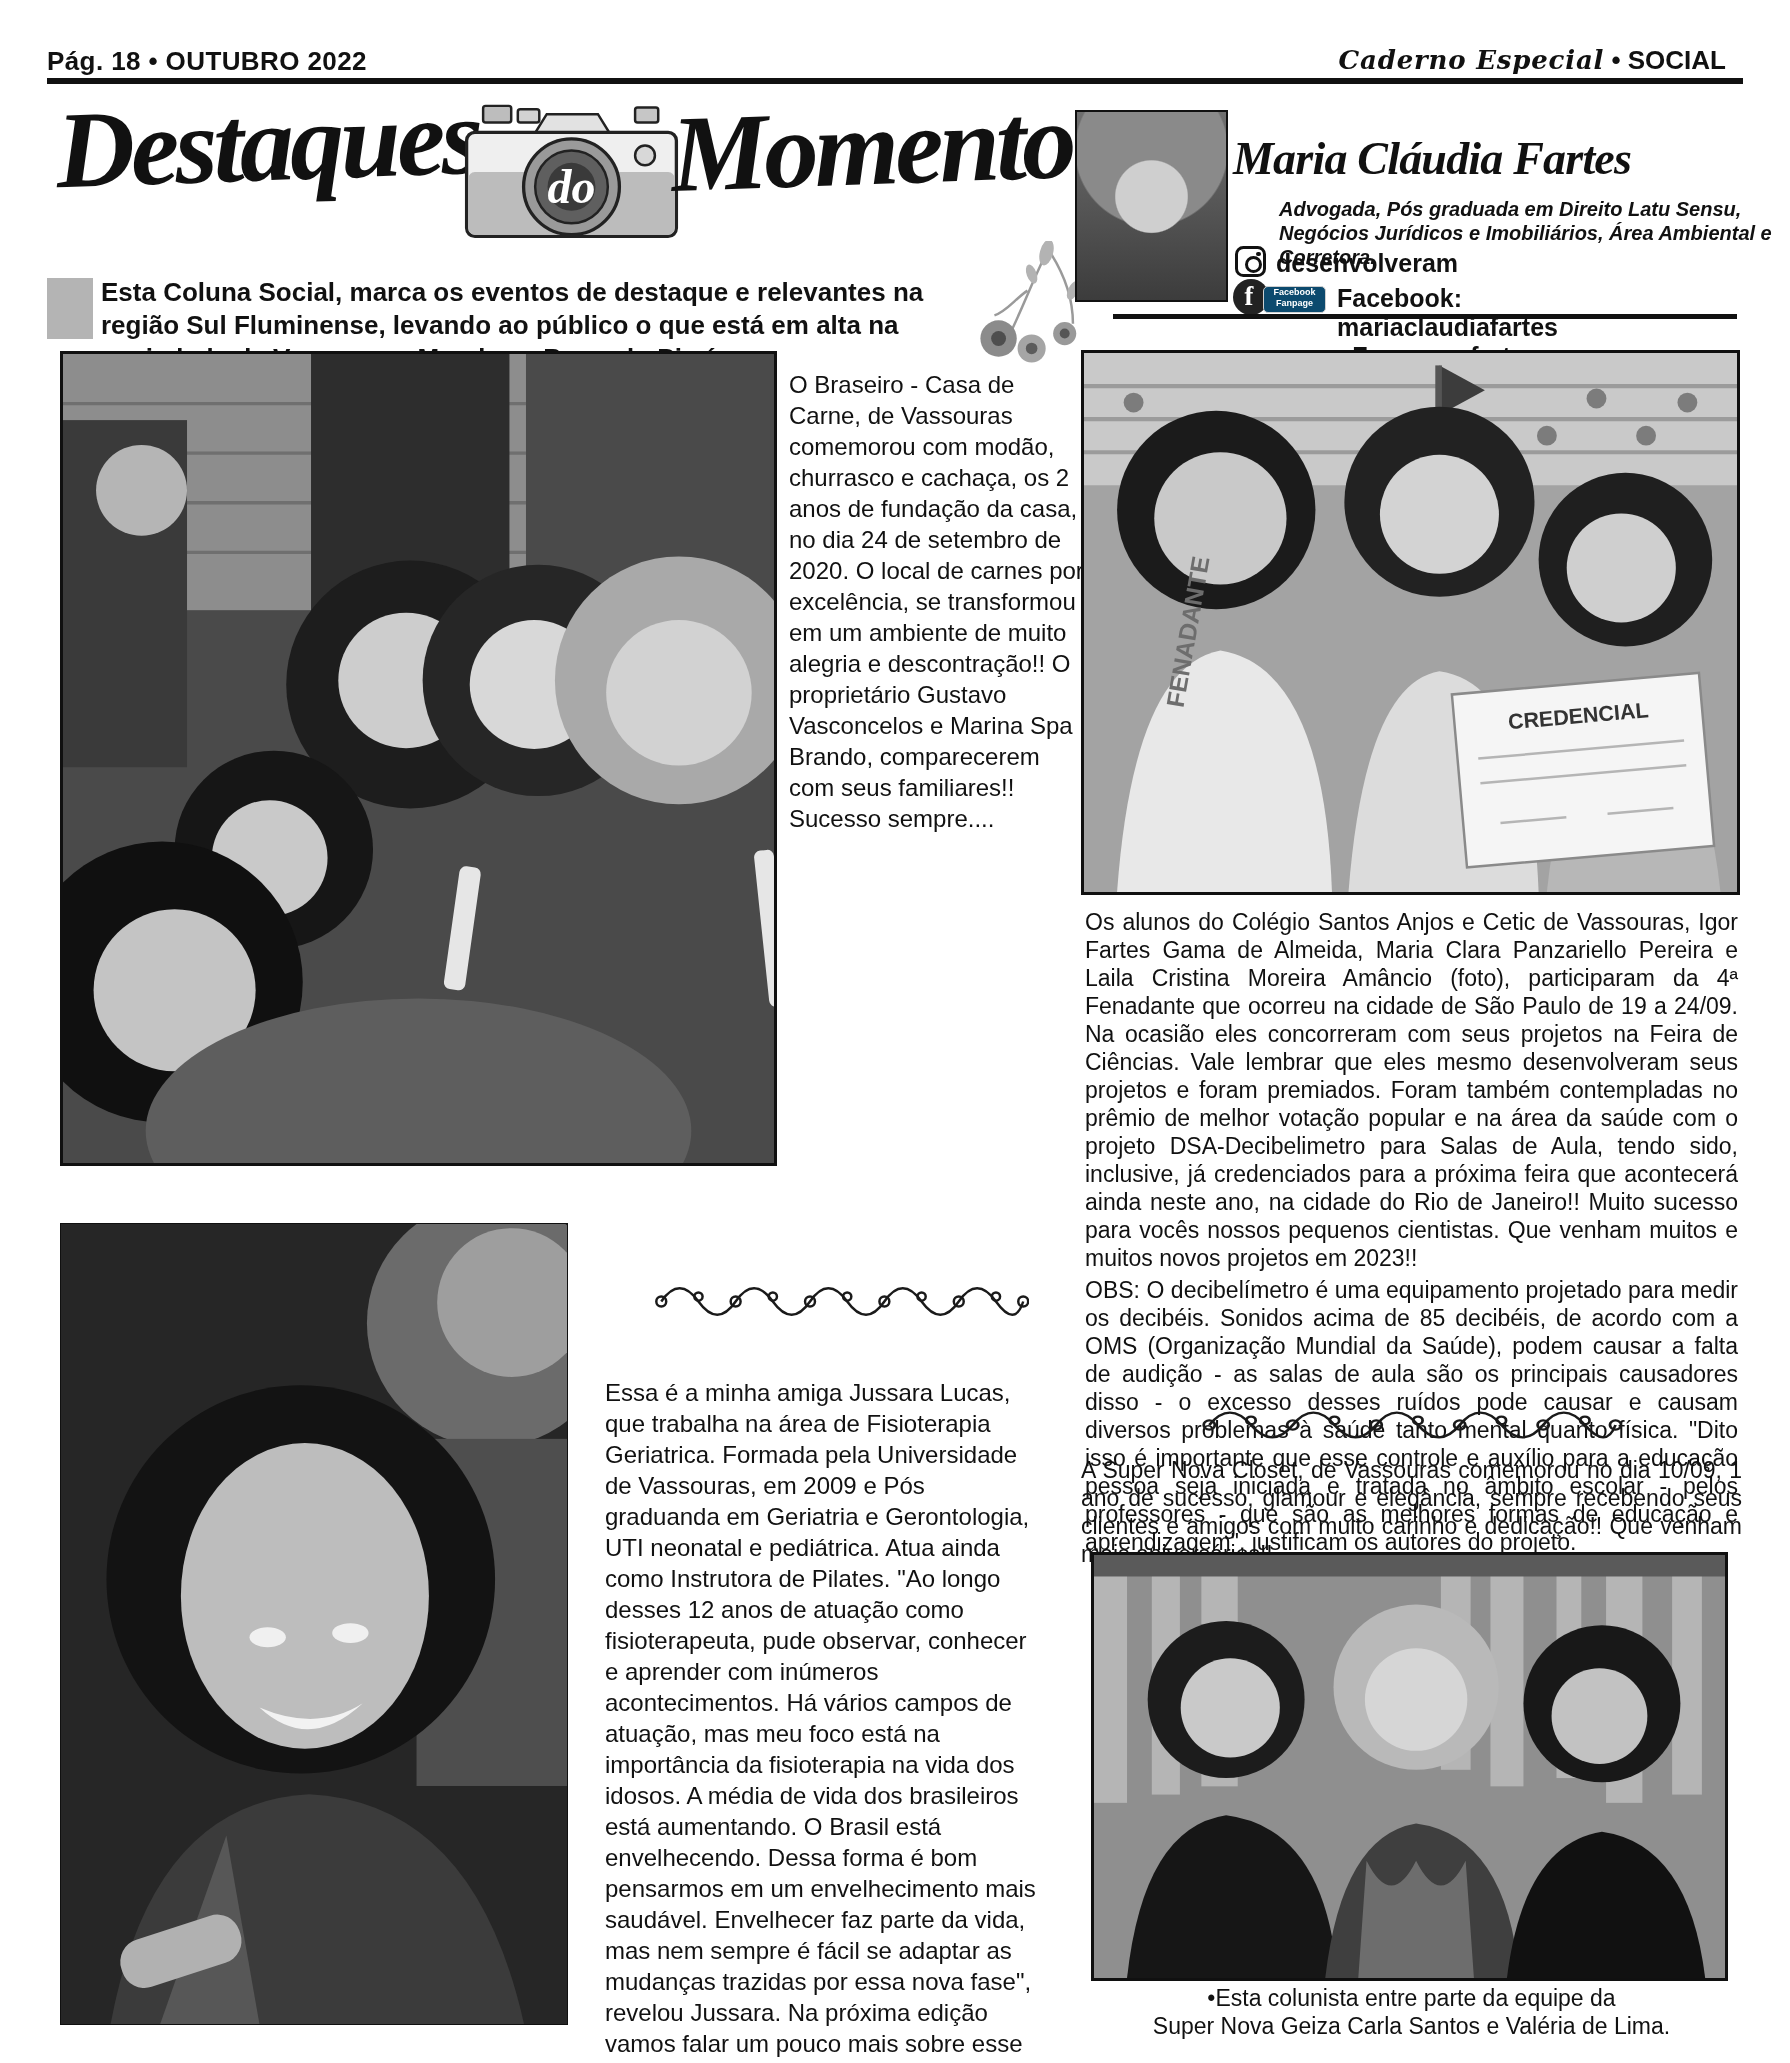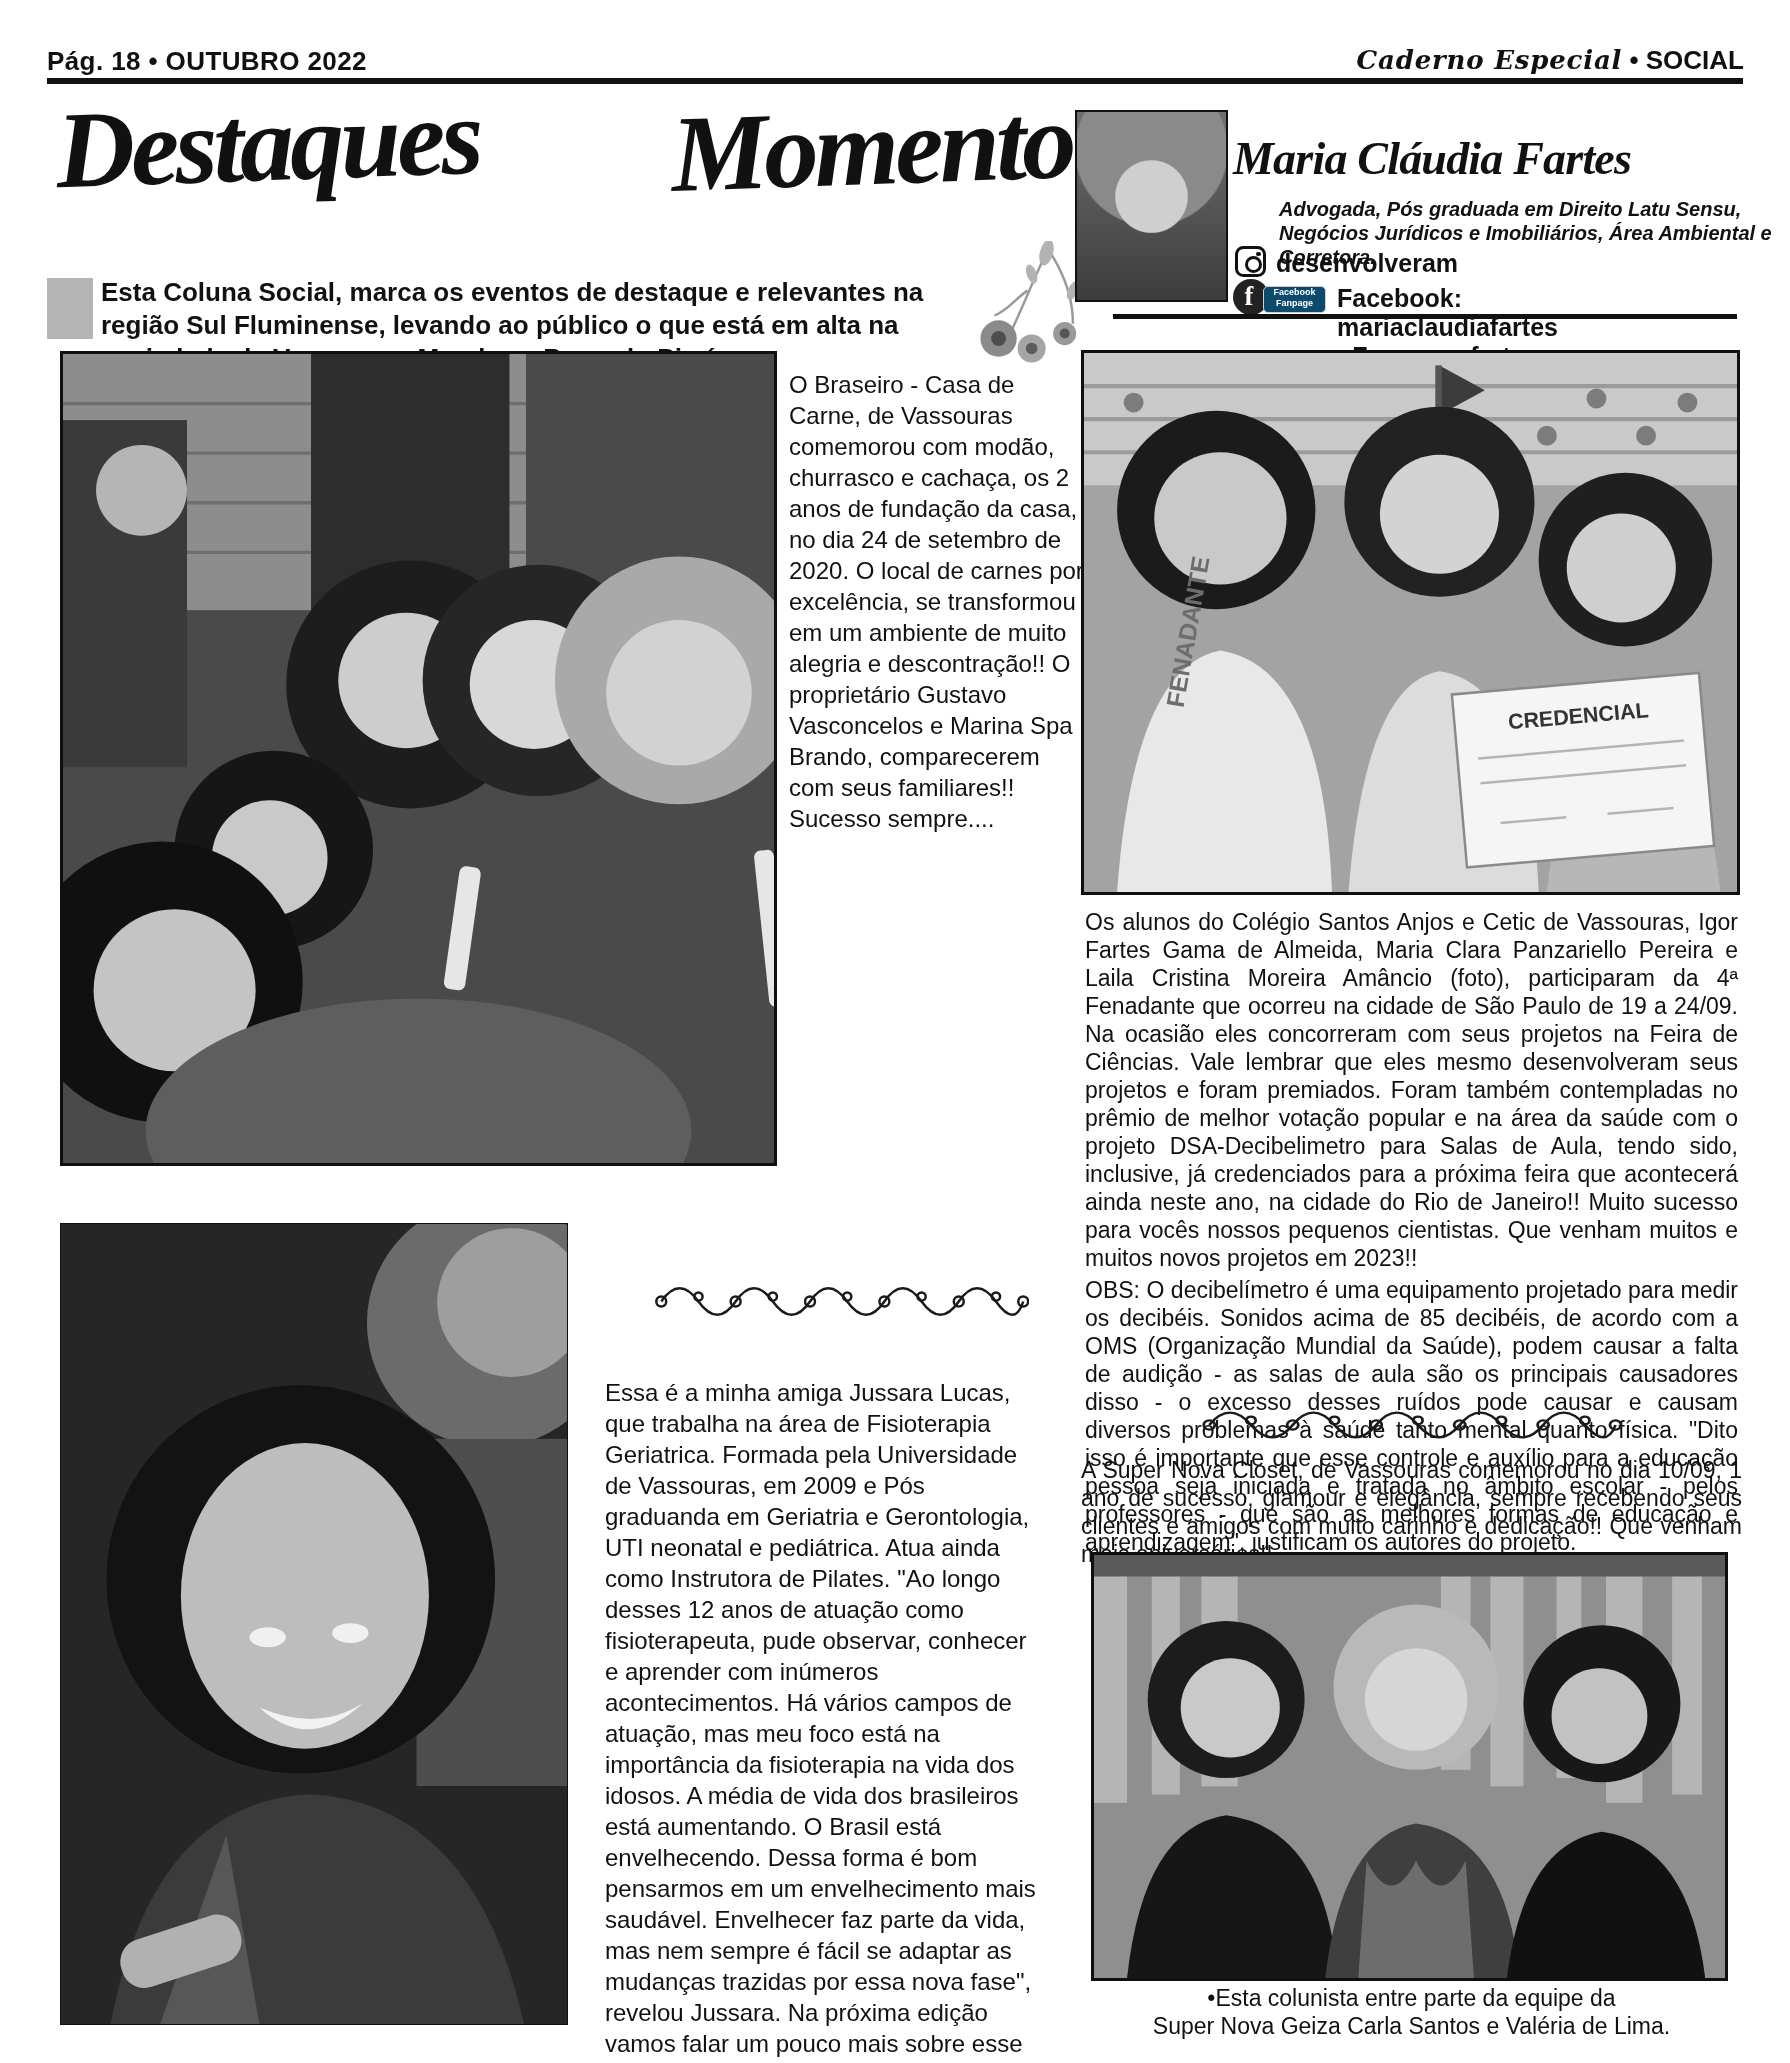--- a/index.html
+++ b/index.html
@@ -3,21 +3,21 @@
 <meta charset="utf-8">
 <style>
   html,body{margin:0;padding:0;background:#e8e8e8;}
   #page{
     position:relative;width:1790px;height:2064px;background:#ffffff;
     font-family:"Liberation Sans",sans-serif;color:#111;overflow:hidden;
   }
   .abs{position:absolute;}
   
   .hdr-left{left:47px;top:46px;font-size:26px;font-weight:bold;letter-spacing:0.4px;}
-  .hdr-right{right:46px;top:45px;font-size:26px;font-weight:bold;text-align:right;}
+  .hdr-right{right:64px;top:45px;font-size:26px;font-weight:bold;text-align:right;}
   .hdr-brand{font-family:"DejaVu Serif",serif;font-weight:bold;font-style:italic;letter-spacing:0.8px;}
   .hdr-rule{left:47px;top:78px;width:1696px;height:5.8px;background:#111;}
   
   .script{font-family:cursive;font-style:italic;font-weight:700;}
   .mast-1{left:56px;top:89px;font-size:109px;letter-spacing:-4.1px;line-height:1;transform:rotate(-2deg);}
   .mast-3{left:671px;top:93px;font-size:109px;letter-spacing:-4.1px;line-height:1;transform:rotate(-2deg);}
   .intro-sq{left:47px;top:278px;width:46px;height:61px;background:#b4b4b4;}
   .intro-tx{left:101px;top:276px;width:851px;font-size:26px;font-weight:bold;line-height:33px;}
   
   .col-photo{left:1075px;top:110px;width:149px;height:188px;border:2.5px solid #111;
@@ -56,20 +56,35 @@
 </head>
 <body>
 
 <div id="page">
 
   <div class="abs hdr-left">Pág. 18 • OUTUBRO 2022</div>
   <div class="abs hdr-right"><span class="hdr-brand">Caderno Especial</span><span> • SOCIAL</span></div>
   <div class="abs hdr-rule"></div>
 
   <div class="abs script mast-1">Destaques</div>
+  <div class="abs" style="left:460px;top:86px;width:223px;height:162px;">
+    <svg viewBox="0 0 270 196" width="223" height="162">
+      <path d="M105,34 h62 l16,26 h-94 z" fill="#e2e2e2" stroke="#222" stroke-width="3"></path>
+      <rect x="28" y="24" width="34" height="20" rx="3" fill="#bdbdbd" stroke="#222" stroke-width="3"></rect>
+      <rect x="70" y="28" width="26" height="16" rx="3" fill="#d2d2d2" stroke="#222" stroke-width="3"></rect>
+      <rect x="212" y="26" width="28" height="18" rx="3" fill="#c6c6c6" stroke="#222" stroke-width="3"></rect>
+      <rect x="8" y="56" width="254" height="126" rx="10" fill="#efefef" stroke="#222" stroke-width="4"></rect>
+      <rect x="10" y="104" width="250" height="76" rx="8" fill="#bcbcbc"></rect>
+      <circle cx="224" cy="84" r="12" fill="#d8d8d8" stroke="#222" stroke-width="3"></circle>
+      <circle cx="135" cy="122" r="58" fill="#9a9a9a" stroke="#222" stroke-width="4"></circle>
+      <circle cx="135" cy="122" r="44" fill="#5f5f5f" stroke="#222" stroke-width="3"></circle>
+      <circle cx="135" cy="122" r="29" fill="#3a3a3a"></circle>
+      <text class="cam-script" x="135" y="142" text-anchor="middle" font-size="58" fill="#ffffff">do</text>
+    </svg>
+  </div>
   <div class="abs script mast-3">Momento</div>
 
   <div class="abs intro-sq"></div>
   <div class="abs intro-tx">Esta Coluna Social, marca os eventos de destaque e relevantes na região Sul Fluminense, levando ao público o que está em alta na sociedade de Vassouras, Mendes e Barra do Piraí.</div>
 
   <div class="abs" style="left:949px;top:241px;width:157px;height:124px;">
     <svg viewBox="0 0 190 150" width="157" height="124">
       <g stroke="#9a9a9a" stroke-width="3" fill="none">
         <path d="M120,10 C100,50 90,80 70,120"></path>
         <path d="M120,10 C140,40 150,70 150,100"></path>

